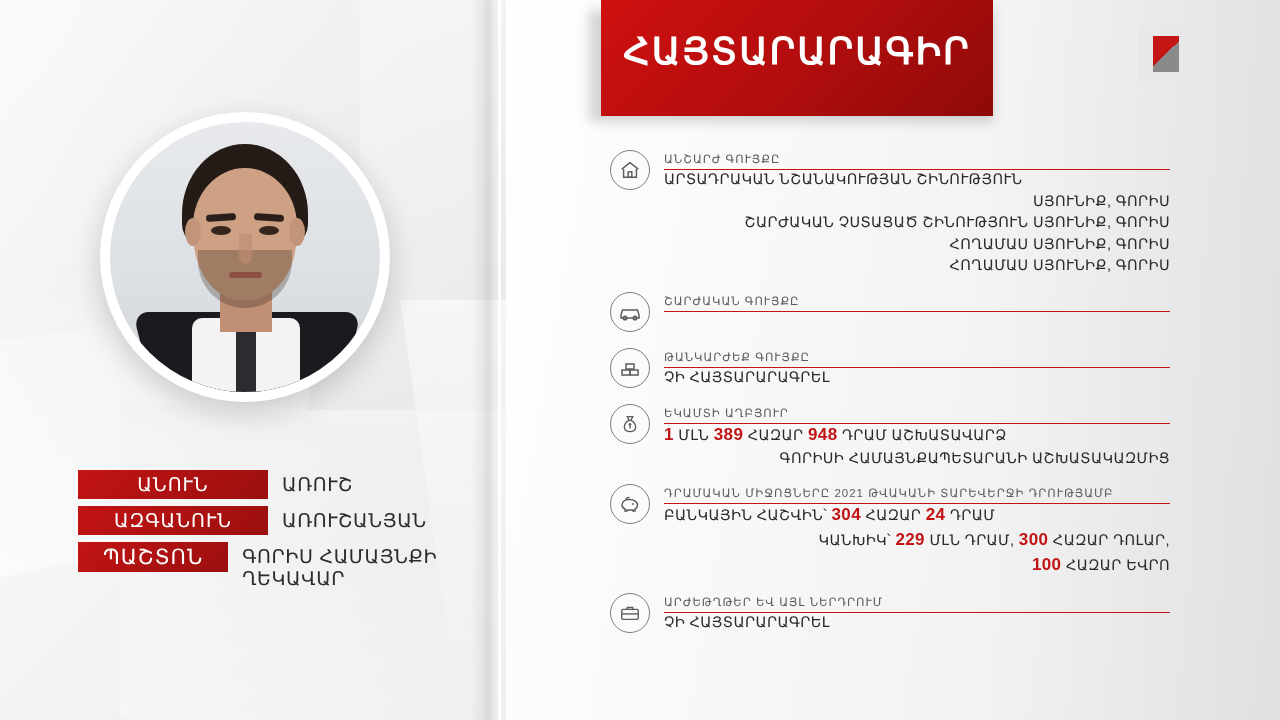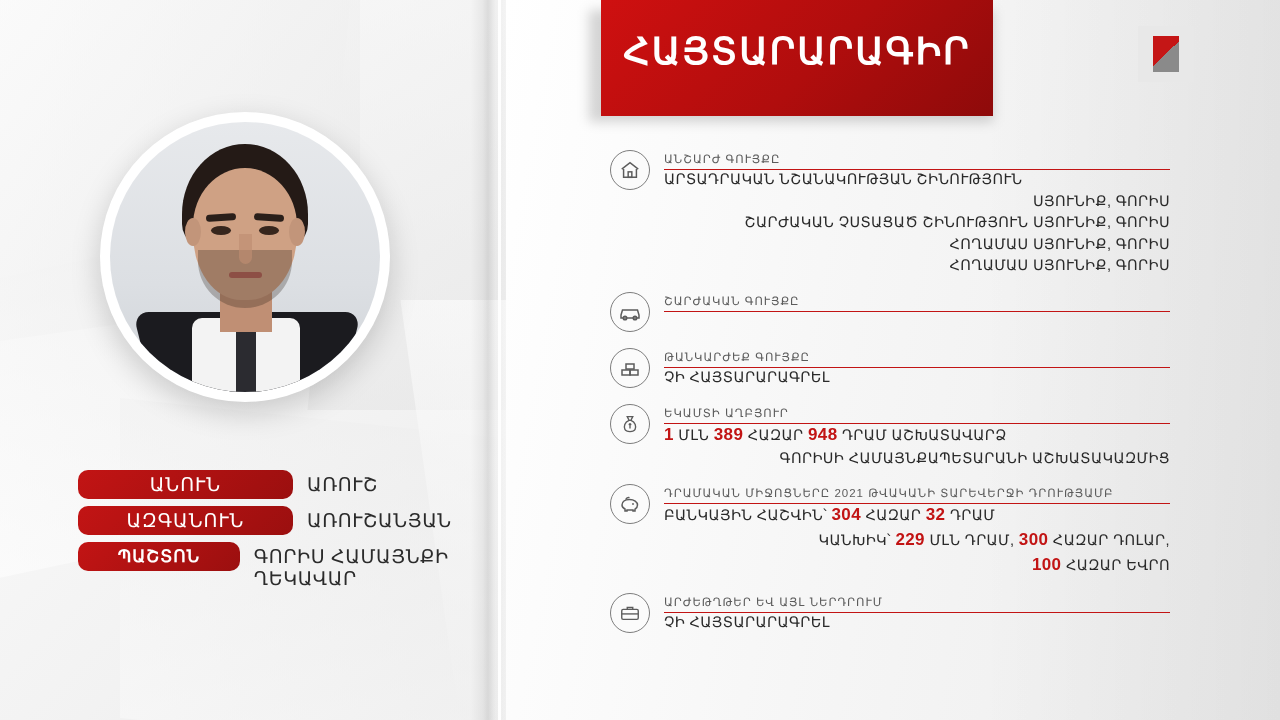--- a/index.html
+++ b/index.html
@@ -130,32 +130,31 @@
              background: #1b1b1f; transform: skewX(14deg); border-radius: 16px 0 0 0; }
   .p-jacket-r { position: absolute; left: 128px; top: 190px; width: 112px; height: 90px;
              background: #1b1b1f; transform: skewX(-14deg); border-radius: 0 16px 0 0; }
   .p-tie { position: absolute; left: 126px; top: 204px; width: 20px; height: 72px;
            background: #2b2b30; }
 
   
   .namebox { position: absolute; left: 78px; top: 470px; width: 400px; }
   .namerow { display: flex; align-items: flex-start; margin-bottom: 7px; }
   .namelabel {
-    width: 215px; min-height: 29px;
+    width: 190px; min-height: 29px;
     background: linear-gradient(135deg, #c21414, #9b0f0f);
     color: #fff; font-size: 19px; letter-spacing: 1px;
     display: flex; align-items: center; justify-content: center;
     padding: 3px 6px;
-    border-radius: 10px;
   }
   .namevalue {
     color: #2b2b2b; font-size: 19px; letter-spacing: .6px;
     padding: 4px 0 0 14px; line-height: 1.15;
   }
-  .namerow.post .namelabel { font-size: 17px; font-weight: bold; }
+  .namerow.post .namelabel { font-size: 21px; font-weight: normal; }
 
   
   .decl { position: absolute; left: 610px; top: 150px; width: 560px; }
   .item { display: flex; margin-bottom: 16px; }
   .icon {
     flex: 0 0 auto; width: 40px; height: 40px; border-radius: 50%;
     border: 1.5px solid #7d7d7d; display: flex; align-items: center;
     justify-content: center; margin-right: 14px; background: #fbfbfb;
   }
   .icon svg { display: block; }
@@ -297,21 +296,21 @@
     <div class="item">
       <div class="icon">
         <svg width="24" height="24" viewBox="0 0 24 24" fill="none" stroke="#5c5c5c" stroke-width="1.5">
           <path d="M4 13 C4 9.5 7.5 7.5 11.5 7.5 C16 7.5 19.5 9.8 19.5 13 C19.5 15 18.3 16.4 17 17.2 V19 H15 V18 H9 V19 H7 V17 C5.2 16.1 4 14.8 4 13 Z"></path>
           <circle cx="15" cy="12" r=".9" fill="#5c5c5c" stroke="none"></circle>
           <path d="M8 7.8 C8 6 10 5 11.5 5.6"></path>
         </svg>
       </div>
       <div class="item-body">
         <div class="item-head">ԴՐԱՄԱԿԱՆ ՄԻՋՈՑՆԵՐԸ 2021 ԹՎԱԿԱՆԻ ՏԱՐԵՎԵՐՋԻ ԴՐՈՒԹՅԱՄԲ</div>
-        <div class="line"><span>ԲԱՆԿԱՅԻՆ ՀԱՇՎԻՆ՝ </span><span class="red">304</span><span> ՀԱԶԱՐ </span><span class="red">32</span><span> ԴՐԱՄ</span></div>
+        <div class="line"><span>ԲԱՆԿԱՅԻՆ ՀԱՇՎԻՆ՝ </span><span class="red">304</span><span> ՀԱԶԱՐ </span><span class="red">24</span><span> ԴՐԱՄ</span></div>
         <div class="line"><span>ԿԱՆԽԻԿ՝ </span><span class="red">229</span><span> ՄԼՆ ԴՐԱՄ, </span><span class="red">300</span><span> ՀԱԶԱՐ ԴՈԼԱՐ,</span></div>
         <div class="line"><span class="red">100</span><span> ՀԱԶԱՐ ԵՎՐՈ</span></div>
       </div>
     </div>
 
     <div class="item">
       <div class="icon">
         <svg width="22" height="22" viewBox="0 0 24 24" fill="none" stroke="#5c5c5c" stroke-width="1.5">
           <rect x="3" y="8" width="18" height="11" rx="1.5"></rect>
           <path d="M9 8 V6 H15 V8"></path>

